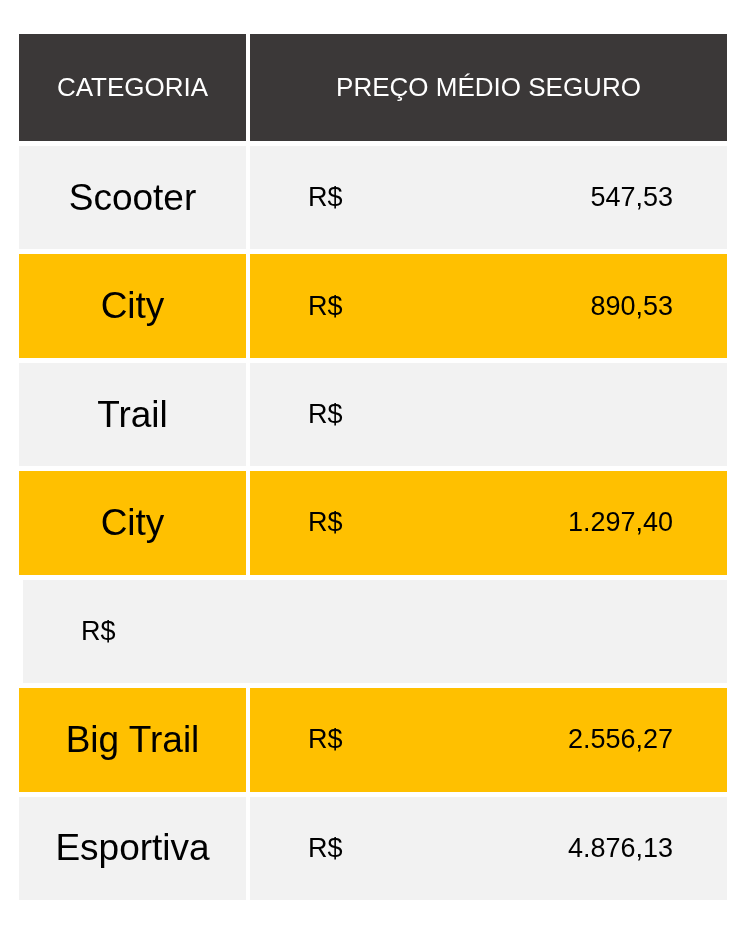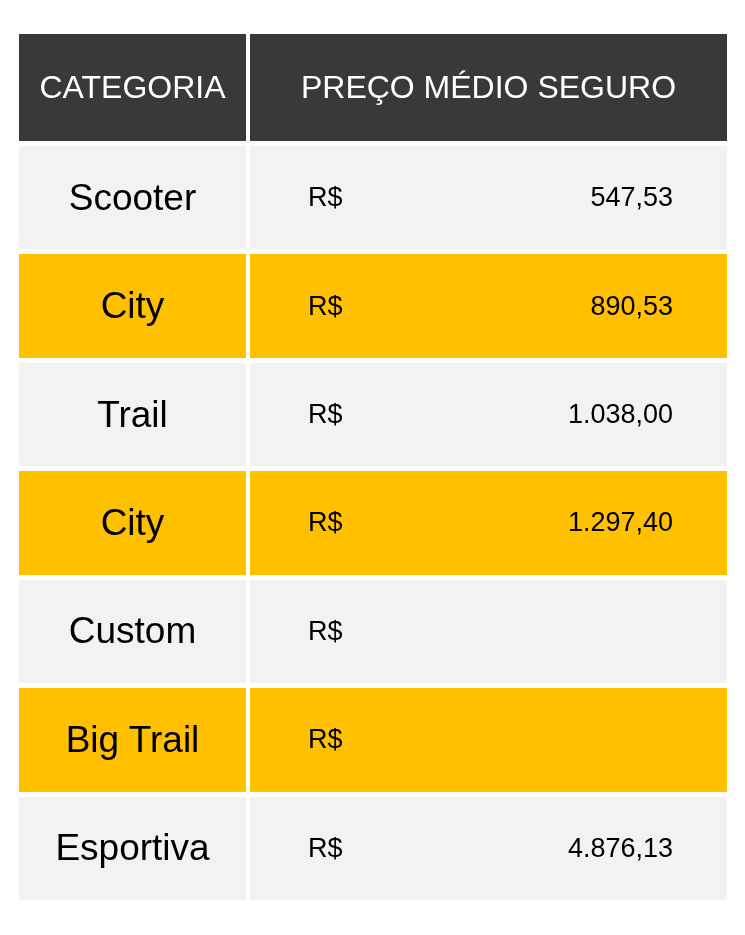--- a/index.html
+++ b/index.html
@@ -32,21 +32,21 @@
     flex: 0 0 107px;
     background: #3b3838;
   }
   .thead .cell-cat,
   .thead .cell-val {
     background: #3b3838;
     color: #ffffff;
     display: flex;
     align-items: center;
     justify-content: center;
-    font-size: 32px;
+    font-size: 26px;
     font-weight: 400;
     letter-spacing: 0px;
     white-space: nowrap;
   }
   .thead .cell-cat {
     flex: 0 0 227px;
     width: 227px;
   }
   .thead .divider {
     flex: 0 0 4px;
@@ -130,46 +130,45 @@
       <span class="currency">R$</span>
       <span class="amount">890,53</span>
     </div>
   </div>
 
   <div class="trow row-light">
     <div class="cell-cat">Trail</div>
     <div class="divider"></div>
     <div class="cell-val">
       <span class="currency">R$</span>
-      <span class="amount">1.038,00</span>
     </div>
   </div>
 
   <div class="trow row-accent">
     <div class="cell-cat">City</div>
     <div class="divider"></div>
     <div class="cell-val">
       <span class="currency">R$</span>
       <span class="amount">1.297,40</span>
     </div>
   </div>
 
   <div class="trow row-light">
-    <div class="cell-cat">Custom</div>
     <div class="divider"></div>
     <div class="cell-val">
       <span class="currency">R$</span>
     </div>
   </div>
 
   <div class="trow row-accent">
     <div class="cell-cat">Big Trail</div>
     <div class="divider"></div>
     <div class="cell-val">
       <span class="currency">R$</span>
+      <span class="amount">2.556,27</span>
     </div>
   </div>
 
   <div class="trow row-light">
     <div class="cell-cat">Esportiva</div>
     <div class="divider"></div>
     <div class="cell-val">
       <span class="currency">R$</span>
       <span class="amount">4.876,13</span>
     </div>

